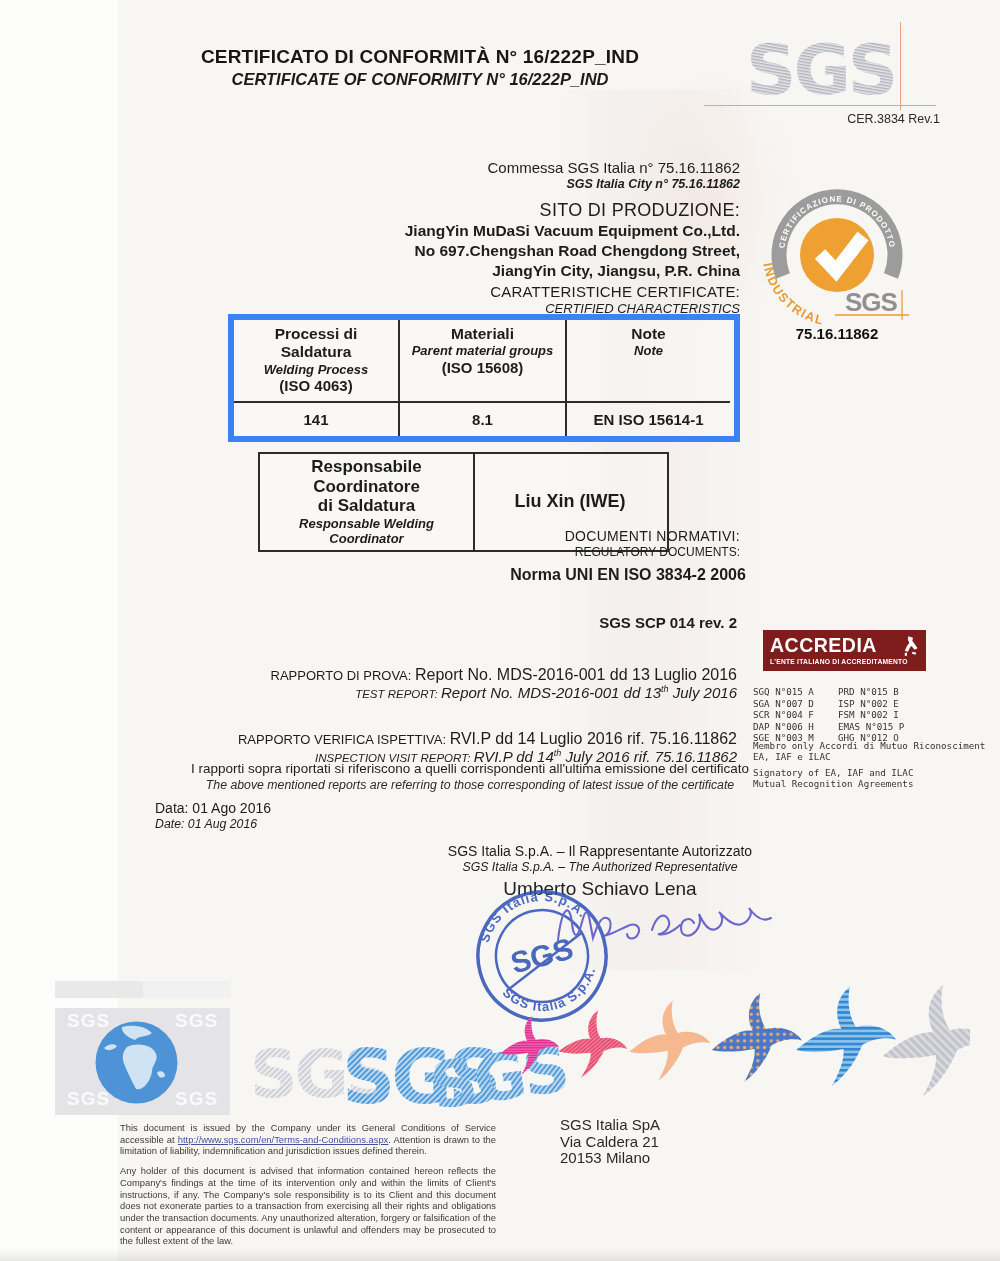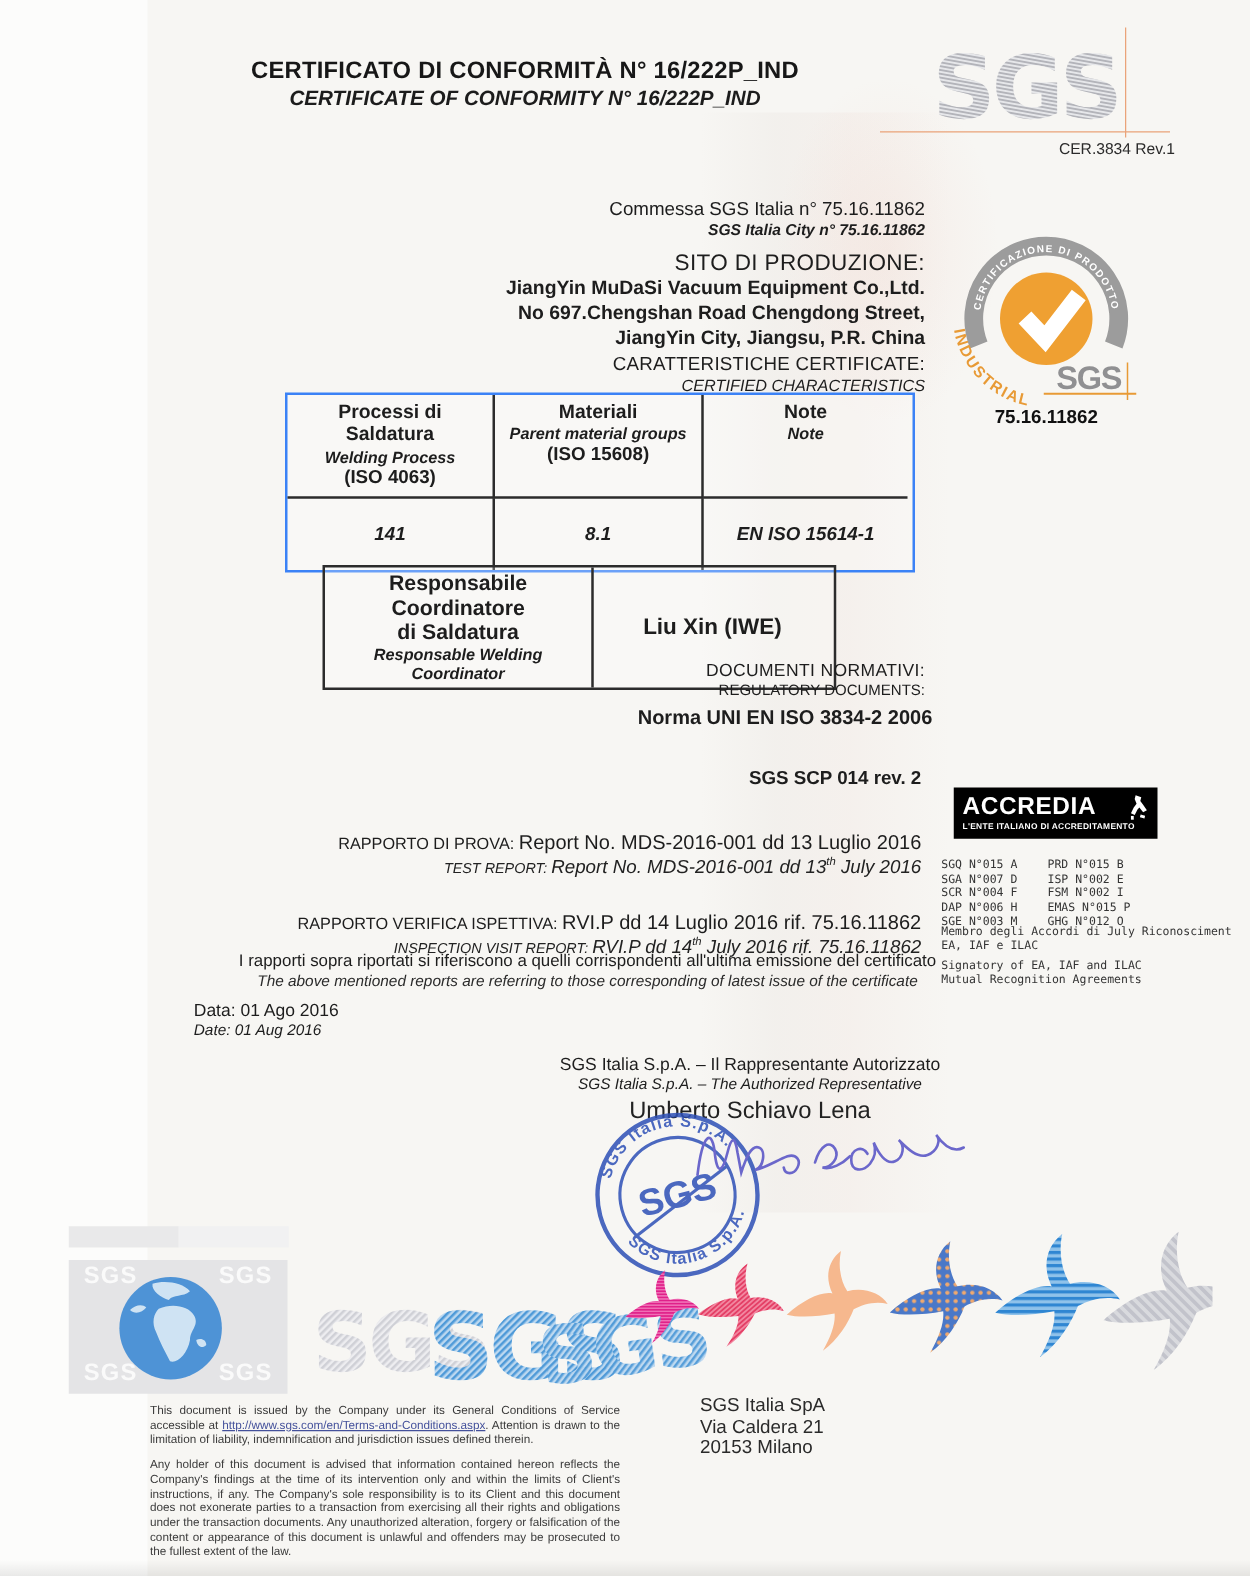--- a/index.html
+++ b/index.html
@@ -34,24 +34,24 @@
   .sito-bold{font-size:15.5px;font-weight:bold;line-height:1.3;}
   .caratt{top:283px;}
   .caratt-it{font-size:15px;letter-spacing:.2px;}
   .caratt-en{font-size:13px;font-style:italic;margin-top:1px;}
 
   
   .seal{left:757px;top:168px;}
   .seal-number{left:757px;top:325px;width:160px;text-align:center;font-weight:bold;font-size:15px;color:#111;}
 
   
-  .t1{left:228px;top:314px;width:500px;border:2px solid #3b82f6;display:grid;grid-template-columns:166px 167px 163px;background:rgba(255,255,255,.25);}
+  .t1{left:228px;top:314px;width:500px;border:6px solid #3b82f6;display:grid;grid-template-columns:166px 167px 163px;background:rgba(255,255,255,.25);}
   .t1 .cell{border-right:2px solid #2c2c2c;border-bottom:2px solid #2c2c2c;text-align:center;padding:5px 3px 6px;}
   .t1 .cell:nth-child(3n){border-right:none;}
-  .t1 .cell.last-row{border-bottom:none;padding:20px 3px;font-style:italic;}
+  .t1 .cell.last-row{border-bottom:none;padding:8px 3px;}
   .h-line{font-size:15.5px;font-weight:bold;line-height:1.18;}
   .h-sub{font-size:13px;font-weight:bold;font-style:italic;line-height:1.2;}
   .h-iso{font-size:15px;font-weight:bold;line-height:1.2;}
   .t-val{font-size:15px;font-weight:bold;}
 
   .t2{left:258px;top:452px;width:407px;border:2px solid #2c2c2c;display:grid;grid-template-columns:215px 190px;background:rgba(255,255,255,.25);}
   .t2 .lcell{border-right:2px solid #2c2c2c;text-align:center;padding:3px 2px 4px;}
   .t2 .rcell{display:flex;align-items:center;justify-content:center;font-size:18px;font-weight:bold;}
   .t2 .l1{font-size:17px;font-weight:bold;line-height:1.15;}
   .t2 .l3{font-size:13px;font-weight:bold;font-style:italic;}
@@ -65,21 +65,21 @@
 
   .rline{right:263px;white-space:nowrap;margin-top:32px;}
   .rl-label{font-size:13px;}
   .rl-value{font-size:16px;}
   .rl-en{font-style:italic;color:#222;}
   .rl-label-en{font-size:11.5px;font-style:italic;}
   .rl-value-en{font-size:15px;font-style:italic;}
   sup{font-size:9px;}
 
   
-  .accredia-box{left:763px;top:630px;width:163px;height:41px;background:#000000;color:#fff;
+  .accredia-box{left:763px;top:630px;width:163px;height:41px;background:#7f1d1d;color:#fff;
                 display:flex;flex-direction:column;justify-content:center;padding:0 7px;box-sizing:border-box;}
   .acc-row{display:flex;align-items:center;justify-content:space-between;}
   .acc-name{font-size:19.5px;font-weight:bold;letter-spacing:.5px;line-height:1;}
   .acc-tag{font-size:6.7px;font-weight:bold;letter-spacing:.25px;margin-top:2px;}
   .codes{font-family:"DejaVu Sans Mono",monospace;font-size:9.2px;line-height:11.6px;color:#343434;white-space:pre;}
   .codes-l{left:753px;top:686px;}
   .codes-r{left:838px;top:686px;}
   .member{left:753px;font-family:"DejaVu Sans Mono",monospace;font-size:9.2px;line-height:11px;color:#343434;}
   .member-it{top:740px;}
   .member-en{top:767px;}
@@ -240,21 +240,21 @@
         <path d="M6,0 L12,2 L11,6 L14,10 L18,16 L14,18 L10,13 L8,15 L5,21 L1,19 L4,13 L7,9 L5,4 Z" fill="#ffffff"></path>
         <rect x="11" y="21" width="5" height="3" fill="#ffffff" transform="rotate(15 13 22)"></rect>
         <rect x="1" y="22" width="3" height="4" fill="#ffffff"></rect>
       </svg>
     </div>
     <div class="acc-tag">L'ENTE ITALIANO DI ACCREDITAMENTO</div>
   </div>
   <div class="abs codes codes-l"><span>SGQ N°015 A</span><br><span>SGA N°007 D</span><br><span>SCR N°004 F</span><br><span>DAP N°006 H</span><br><span>SGE N°003 M</span></div>
   <div class="abs codes codes-r"><span>PRD N°015 B</span><br><span>ISP N°002 E</span><br><span>FSM N°002 I</span><br><span>EMAS N°015 P</span><br><span>GHG N°012 O</span></div>
   <div class="abs member member-it">
-    <div>Membro degli Accordi di July Riconosciment</div>
+    <div>Membro only Accordi di Mutuo Riconosciment</div>
       <div>EA, IAF e ILAC</div>
   </div>
   <div class="abs member member-en">
     <div>Signatory of EA, IAF and ILAC</div>
       <div>Mutual Recognition Agreements</div>
   </div>
 
   <div class="abs note-cert">
     <div class="note-it">I rapporti sopra riportati si riferiscono a quelli corrispondenti  all'ultima emissione del certificato</div>
     <div class="note-en">The above mentioned reports are referring to those corresponding of  latest issue of the certificate</div>

